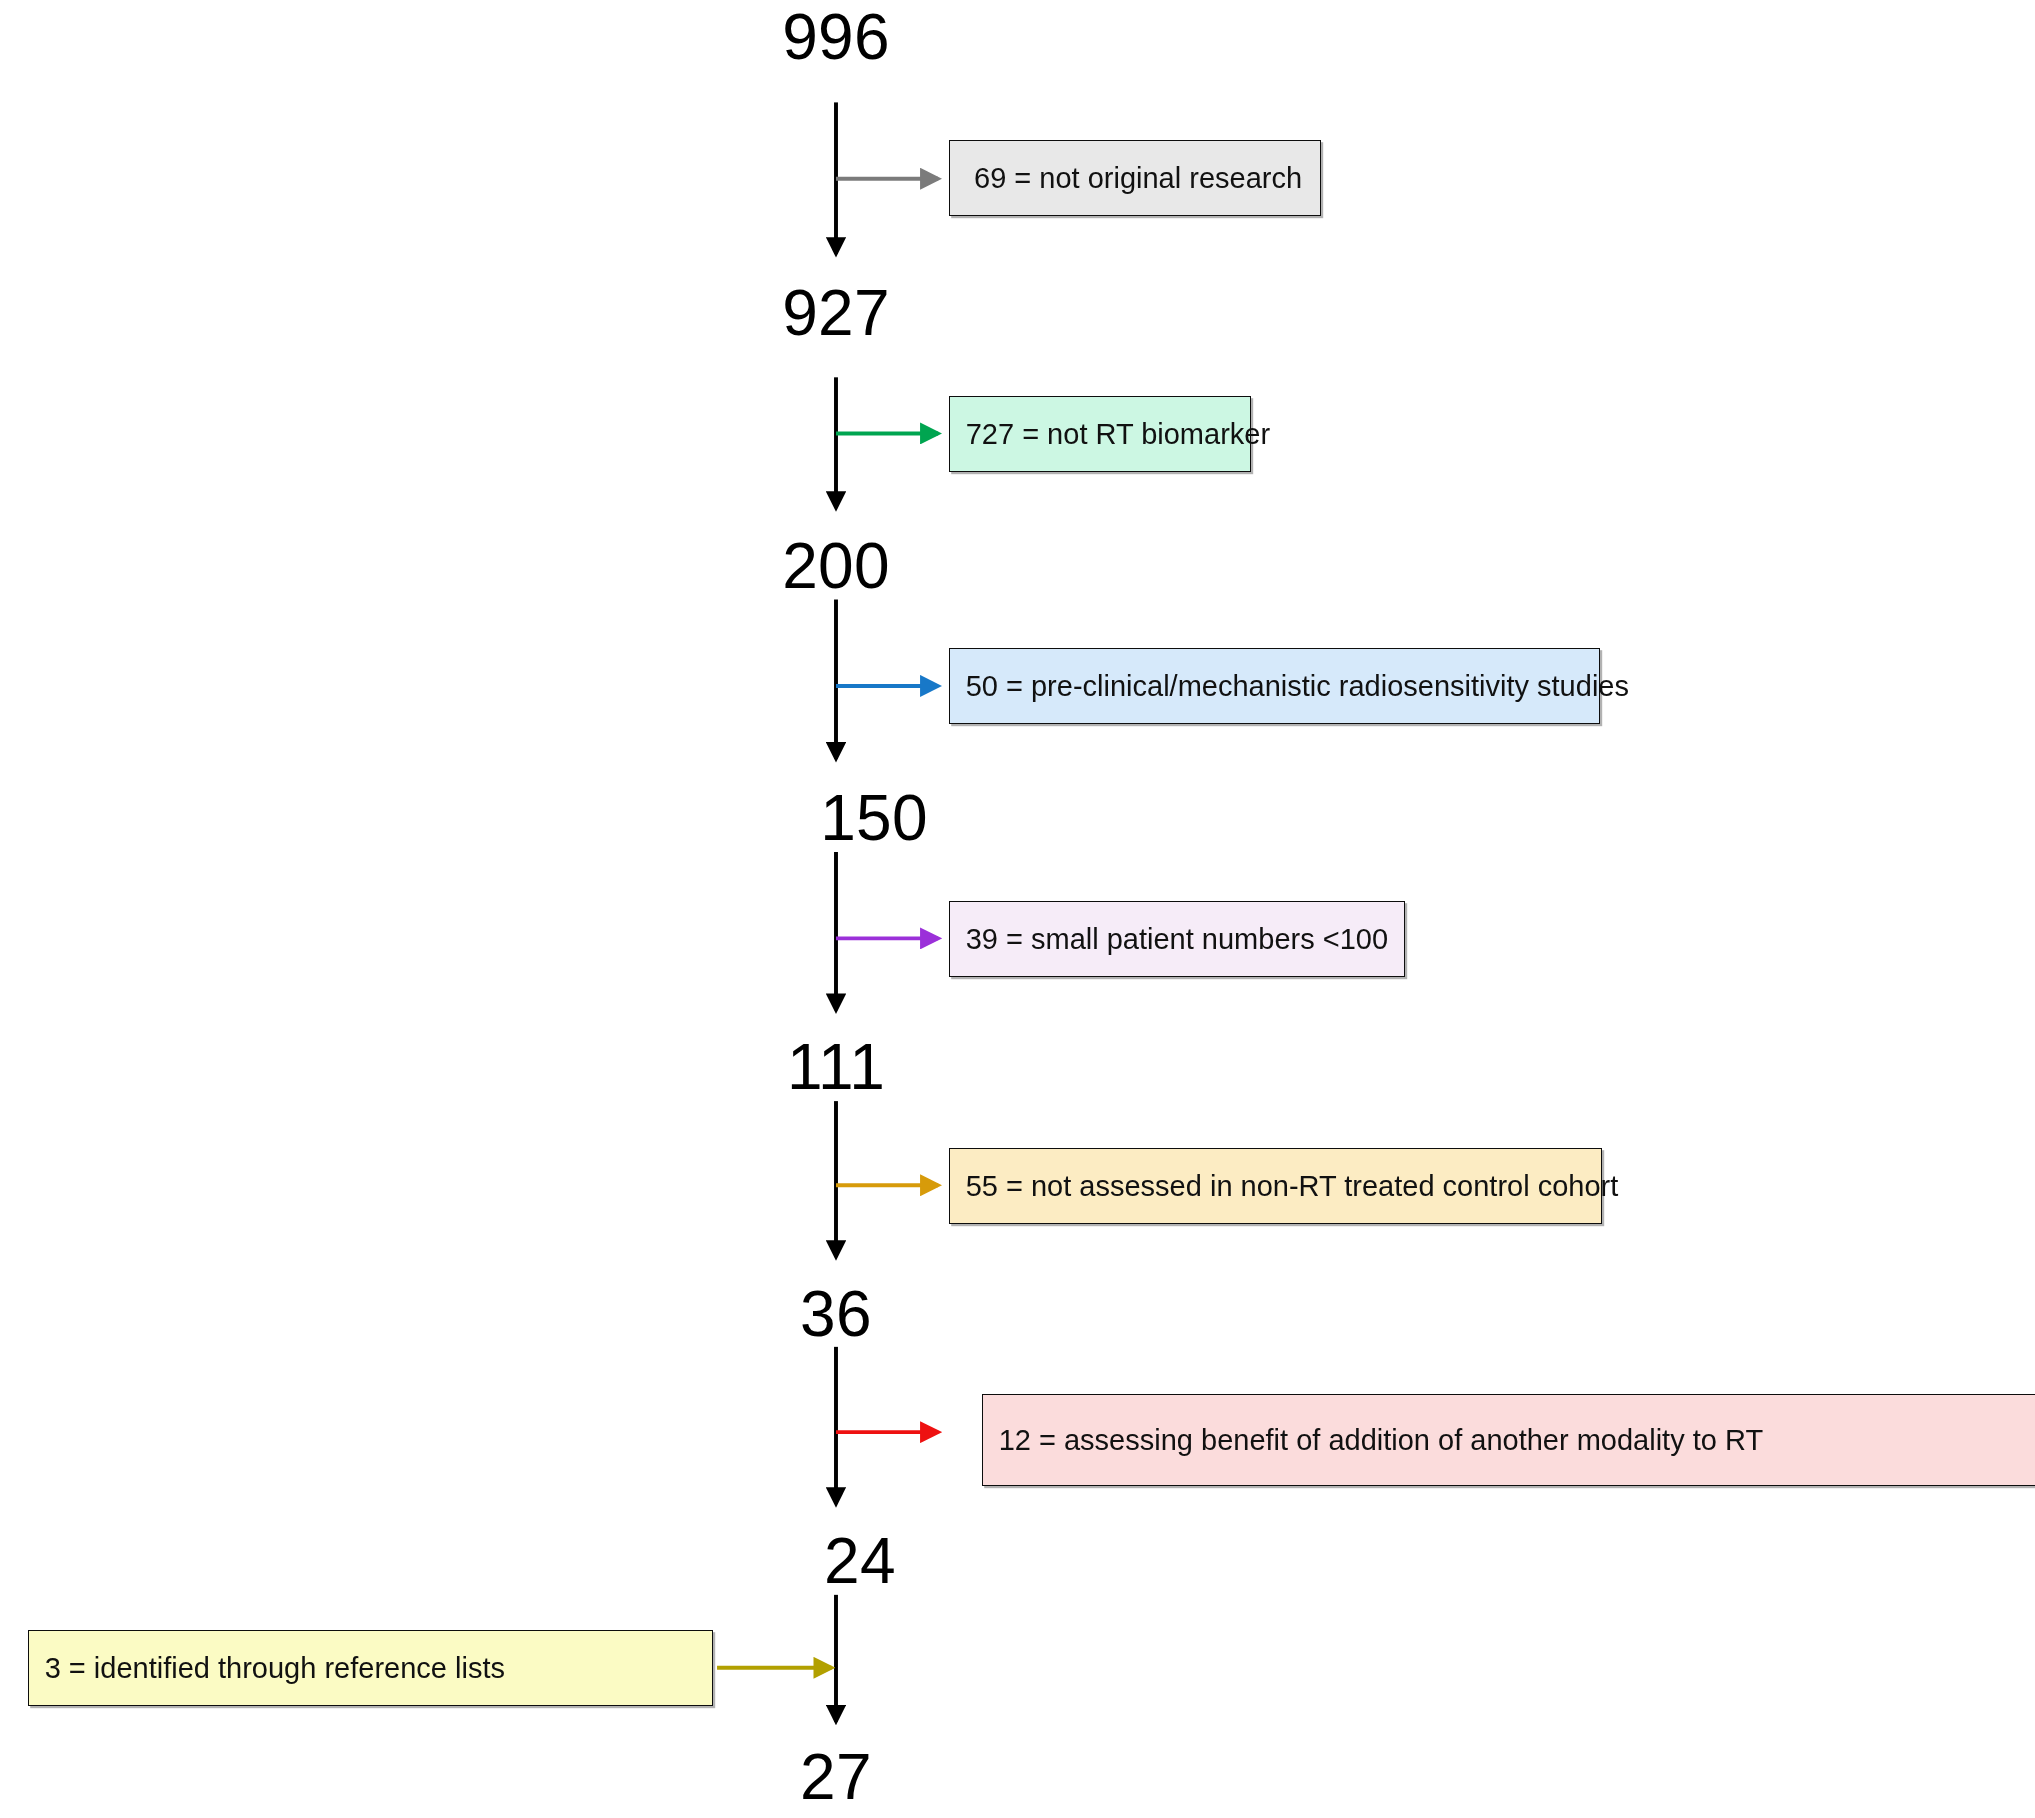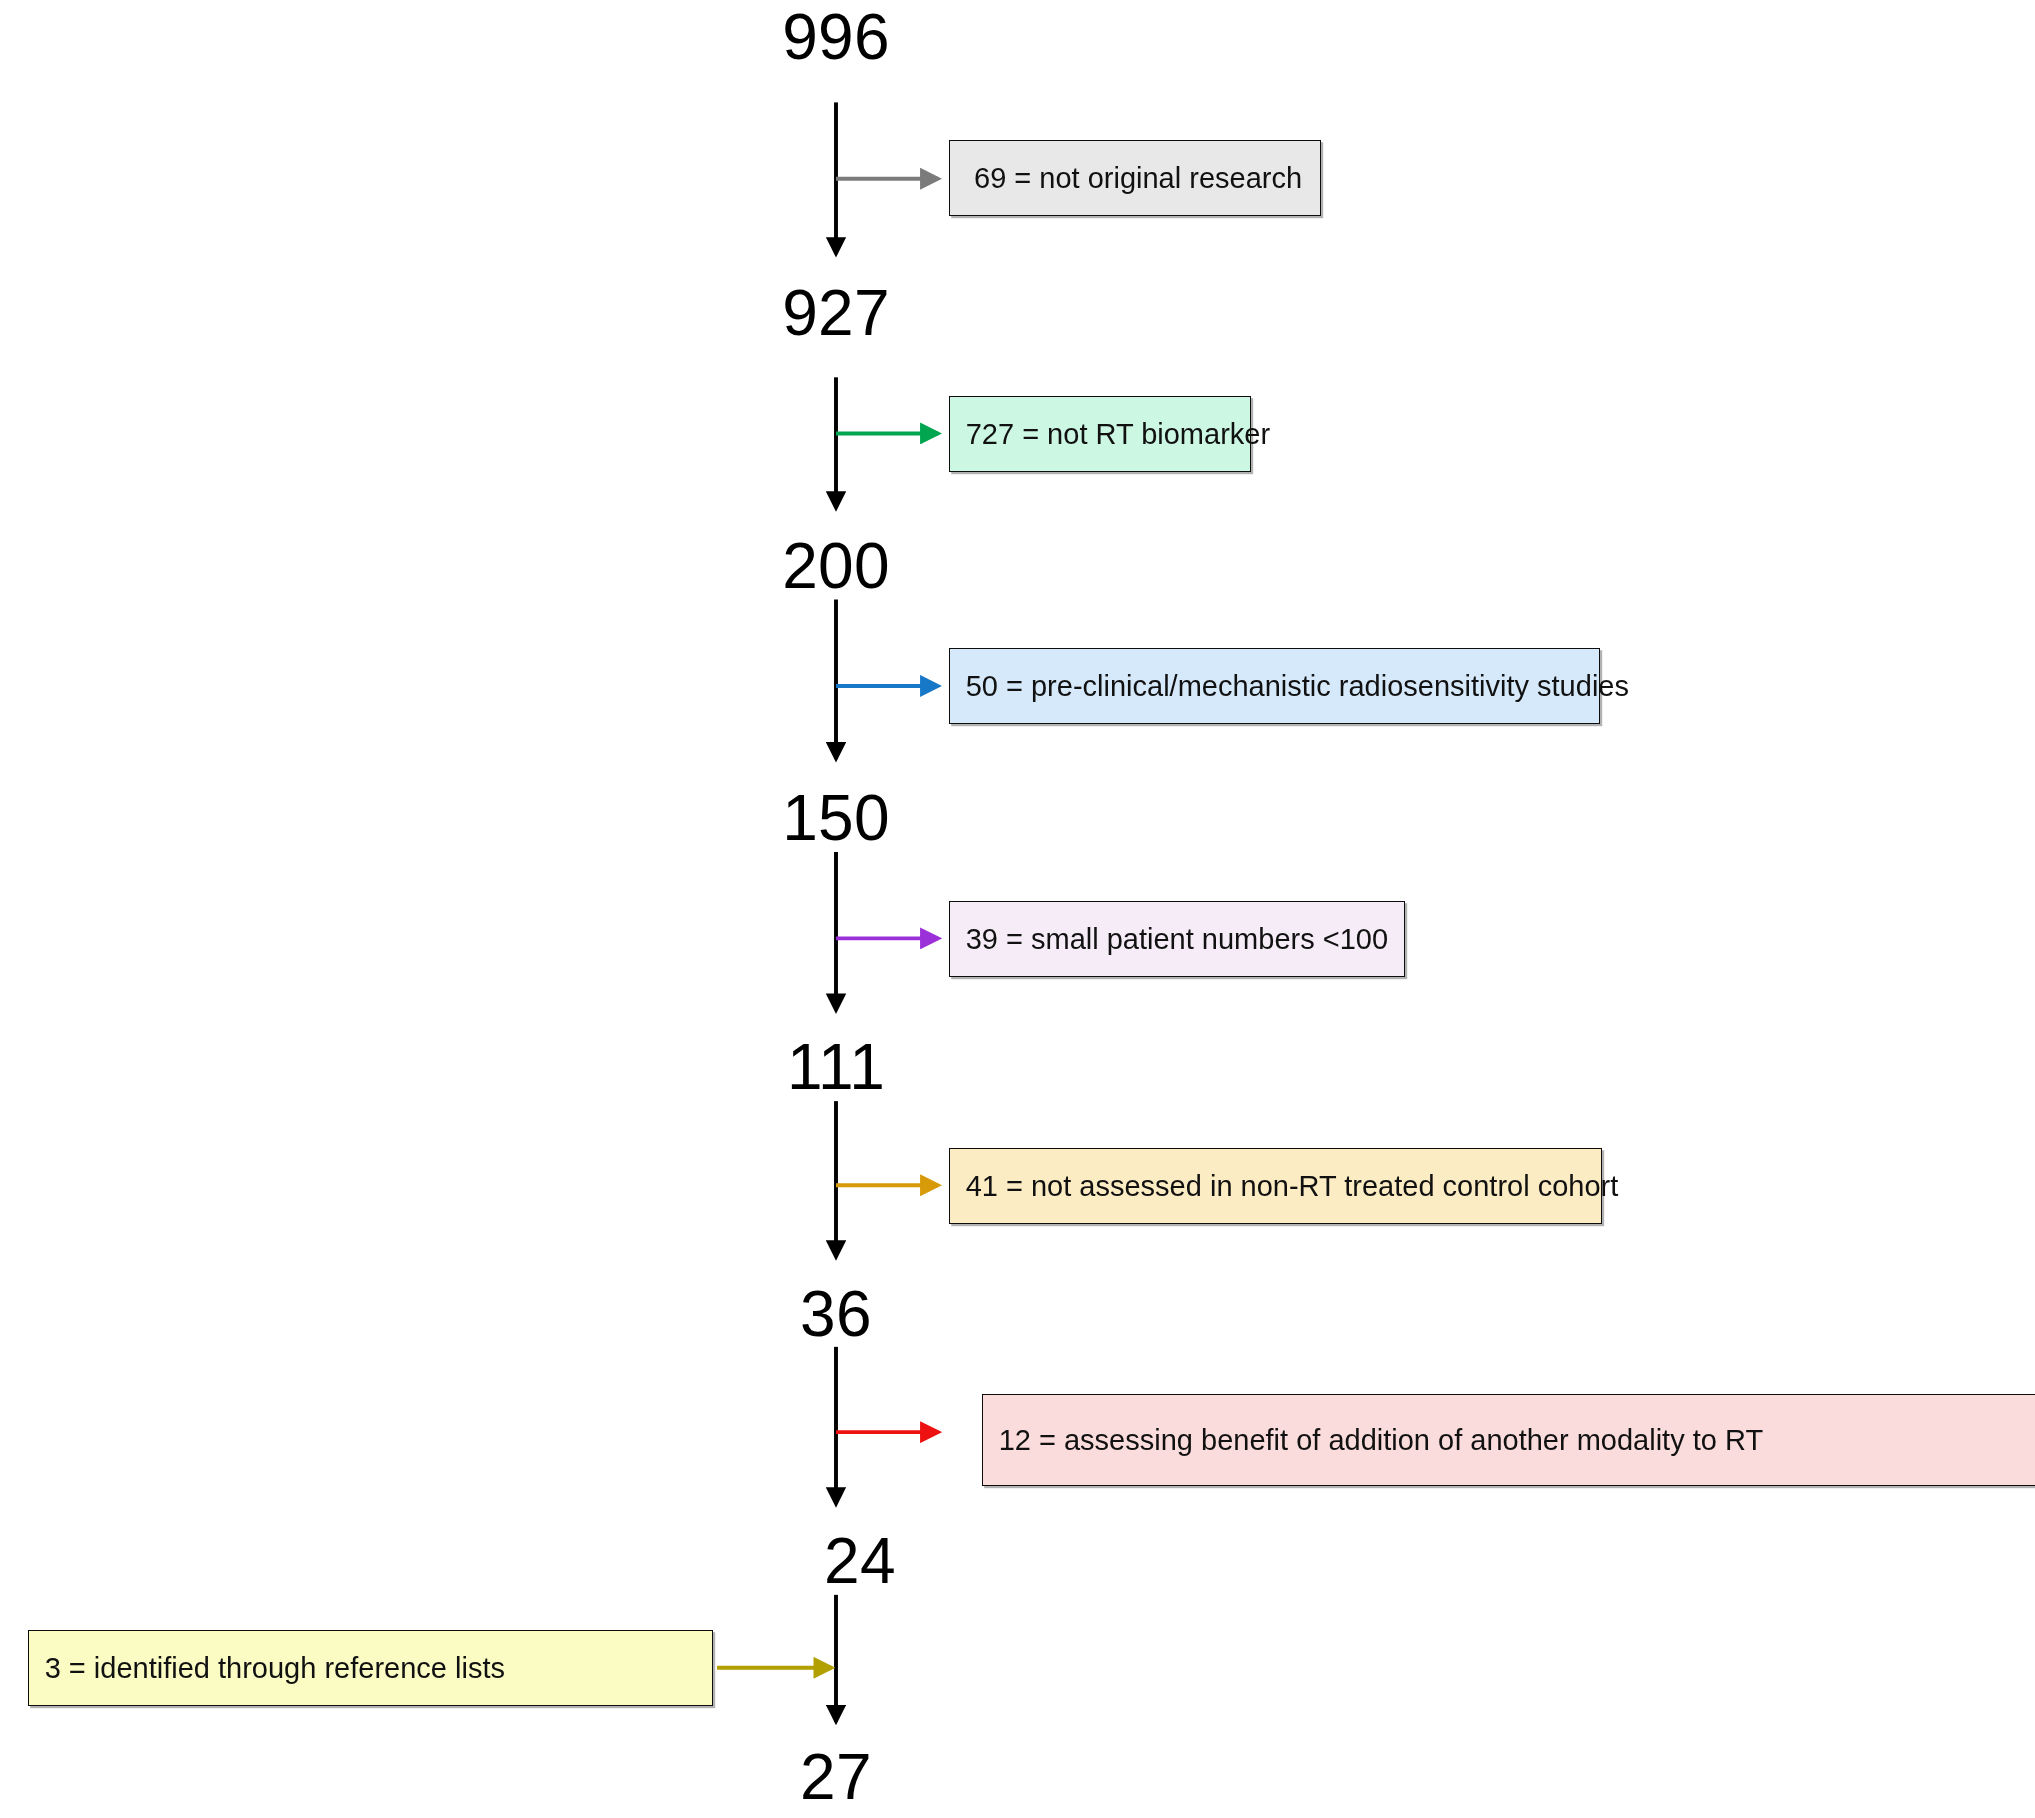--- a/index.html
+++ b/index.html
@@ -131,21 +131,21 @@
 
     <g>
       <line x1="1490" y1="2842" x2="1490" y2="3068" stroke="#000000" stroke-width="7" marker-end="url(#ah-black)"></line>
       <line x1="1278" y1="2972" x2="1482" y2="2972" stroke="#b2a000" stroke-width="7" marker-end="url(#ah-olive)"></line>
     </g>
   </svg>
 
   <div class="stem-count" style="left:836px; top:4.5px;">996</div>
   <div class="stem-count" style="left:836px; top:281px;">927</div>
   <div class="stem-count" style="left:836px; top:534px;">200</div>
-  <div class="stem-count" style="left:836px; top:786px;">150</div>
+  <div class="stem-count" style="left:874px; top:786px;">150</div>
   <div class="stem-count" style="left:836px; top:1035px;">111</div>
   <div class="stem-count" style="left:836px; top:1282px;">36</div>
   <div class="stem-count" style="left:860px; top:1529px;">24</div>
   <div class="stem-count" style="left:836px; top:1745px;">27</div>
 
   <div class="excl-box" style="left:949px; top:140px; width:372px; height:76px; background:#e8e8e8;padding-left:24px;">
     <span class="excl-label">69 = not original research</span>
   </div>
 
   <div class="excl-box" style="left:949px; top:396px; width:302px; height:76px; background:#ccf7e3;">
@@ -154,21 +154,21 @@
 
   <div class="excl-box" style="left:949px; top:648px; width:651px; height:76px; background:#d6e9fa;">
     <span class="excl-label">50 = pre-clinical/mechanistic radiosensitivity studies</span>
   </div>
 
   <div class="excl-box" style="left:949px; top:901px; width:456px; height:76px; background:#f6ecf8;">
     <span class="excl-label">39 = small patient numbers &lt;100</span>
   </div>
 
   <div class="excl-box" style="left:949px; top:1148px; width:653px; height:76px; background:#fcecc3;">
-    <span class="excl-label">41 = not assessed in non-RT treated control cohort</span>
+    <span class="excl-label">55 = not assessed in non-RT treated control cohort</span>
   </div>
 
   <div class="excl-box" style="left:949px; top:1394px; width:1055px; height:92px; background:#fbdcdc;margin-left:33px;">
     <span class="excl-label">12 = assessing benefit of addition of another modality to RT</span>
   </div>
 
   <div class="excl-box" style="left:28px; top:1630px; width:685px; height:76px; background:#fbfbc4;">
     <span class="excl-label">3 = identified through reference lists</span>
   </div>
 

